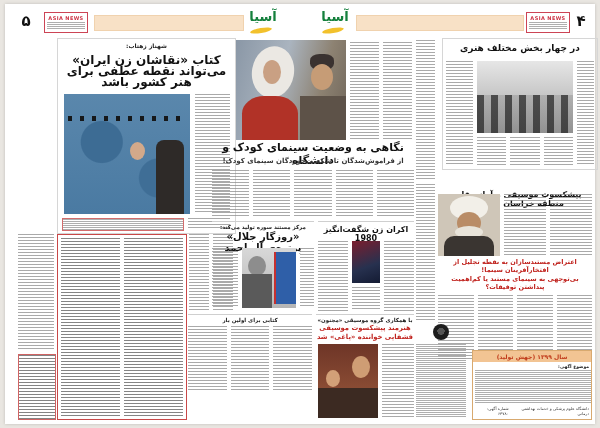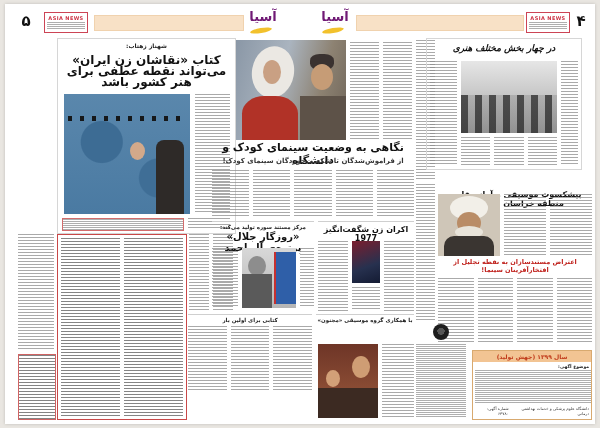--- a/index.html
+++ b/index.html
@@ -18,21 +18,21 @@
   .kicker{font-weight:bold;text-align:center;color:#222;}
   .redbox{border:1px solid #c84848;}
   .graybox{border:1px solid #d6d6d6;}
   .rule{background:#cfcfcf;height:1px;}
   
   .beige-bar{background:#f8e1c6;border:1px solid #f0d2ae;}
   .newsbox{border:1px solid #cc4455;background:#fff;text-align:center;padding-top:2px;box-sizing:border-box;}
   .newsbox .en{font-size:5px;font-weight:bold;color:#cc3344;letter-spacing:.4px;line-height:6px;}
   .newsbox .sub{height:8px;margin:1px 2px 0 2px;}
   .pagenum{font-size:15px;font-weight:bold;color:#111;text-align:center;}
-  .logo{font-size:13px;font-weight:bold;color:#701a75;text-align:center;line-height:18px;}
+  .logo{font-size:13px;font-weight:bold;color:#15803d;text-align:center;line-height:18px;}
   .logo .swoosh{position:absolute;left:4px;bottom:1px;width:22px;height:5px;background:#f2c12c;
                 border-radius:50%;transform:rotate(-10deg);}
   
   .photo{overflow:hidden;position:absolute;}
   .ad-header{background:#f2c493;color:#c03a1a;font-weight:bold;font-size:6px;text-align:center;line-height:11px;}
   .tiny{font-size:4px;color:#333;line-height:5px;}
 </style>
 </head>
 <body>
 
@@ -138,42 +138,43 @@
     <div class="abs" style="left:6px;top:8px;width:18px;height:20px;border-radius:50%;background:#8d8d8d;"></div>
     <div class="abs" style="left:0;top:26px;width:30px;height:34px;background:#5a5a5a;"></div>
     <div class="abs" style="left:32px;top:4px;width:20px;height:52px;background:#2f5fa8;border-left:2px solid #c53030;"></div>
   </div>
   <div class="abs tl" style="left:0;top:27px;width:26px;height:60px;"></div>
   <div class="abs tl" style="left:88px;top:27px;width:14px;height:60px;"></div>
 </div>
 
 <div class="abs" style="left:318px;top:221px;width:96px;height:93px;">
   <div class="rule" style="width:96px;"></div>
-  <div class="hl fa" style="font-size:8px;margin-top:3px;">اکران زن شگفت‌انگیز 1977</div>
+  <div class="hl fa" style="font-size:8px;margin-top:3px;">اکران زن شگفت‌انگیز 1980</div>
   <div class="photo" style="left:34px;top:20px;width:28px;height:42px;background:linear-gradient(160deg,#7a1e2e,#27314f 60%,#141b33);"></div>
   <div class="abs tl" style="left:0;top:20px;width:30px;height:70px;"></div>
   <div class="abs tl" style="left:66px;top:20px;width:30px;height:70px;"></div>
   <div class="abs tl" style="left:34px;top:66px;width:28px;height:24px;"></div>
 </div>
 
 <div class="abs" style="left:316px;top:314px;width:98px;height:104px;">
   <div class="rule" style="width:98px;"></div>
   <div class="kicker fa" style="font-size:5.5px;margin-top:2px;">با همکاری گروه موسیقی «مجنون»</div>
+  <div class="hl fa" style="font-size:6.8px;line-height:8.5px;margin-top:1px;color:#c0231e;">هنرمند پیشکسوت موسیقی قشقایی خواننده «یاغی» شد</div>
   <div class="photo" style="left:2px;top:30px;width:60px;height:74px;background:linear-gradient(#6e3527,#9c5a3c);">
     <div class="abs" style="left:8px;top:26px;width:14px;height:17px;border-radius:50%;background:#d2a078;"></div>
     <div class="abs" style="left:34px;top:12px;width:18px;height:22px;border-radius:50%;background:#cf9d74;"></div>
     <div class="abs" style="left:0;top:44px;width:60px;height:30px;background:#3c2a22;"></div>
   </div>
   <div class="abs tl" style="left:66px;top:30px;width:32px;height:74px;"></div>
 </div>
 
 <div class="abs tl" style="left:416px;top:40px;width:19px;height:140px;"></div>
 <div class="abs tl" style="left:416px;top:184px;width:19px;height:136px;"></div>
 
-<div class="abs graybox" style="left:426px;top:38px;width:154px;height:130px;font-style:italic;">
+<div class="abs graybox" style="left:442px;top:38px;width:154px;height:130px;">
   <div class="abs hl fa" style="left:0;top:4px;width:154px;font-size:9px;">در چهار بخش مختلف هنری</div>
   <div class="photo" style="left:34px;top:22px;width:96px;height:72px;background:linear-gradient(#e6e6e6,#c2c2c2 55%,#9a9a9a);">
     <div class="abs" style="left:0;top:34px;width:96px;height:38px;background:repeating-linear-gradient(90deg,rgba(45,45,45,.8) 0 7px,rgba(130,130,130,.35) 7px 14px);"></div>
   </div>
   <div class="abs tl" style="left:3px;top:22px;width:27px;height:104px;"></div>
   <div class="abs tl" style="left:134px;top:22px;width:17px;height:104px;"></div>
   <div class="cols abs" style="left:34px;top:98px;width:96px;height:28px;">
     <div class="tl"></div>
     <div class="tl"></div>
     <div class="tl"></div>
@@ -189,20 +190,21 @@
     <div class="abs" style="left:6px;top:42px;width:50px;height:20px;border-radius:10px 10px 0 0;background:#3a3531;"></div>
   </div>
   <div class="cols abs" style="left:66px;top:22px;width:88px;height:62px;">
     <div class="tl"></div>
     <div class="tl"></div>
   </div>
 </div>
 
 <div class="abs" style="left:438px;top:258px;width:154px;height:88px;">
   <div class="hl fa" style="font-size:6.5px;color:#c0231e;">اعتراض مستندسازان به نقطه تجلیل از افتخارآفرینان سینما!</div>
+  <div class="hl fa" style="font-size:6.5px;color:#c0231e;margin-top:1px;">بی‌توجهی به سینمای مستند یا کم‌اهمیت پنداشتن توفیقات؟</div>
   <div class="cols" style="margin-top:4px;height:64px;">
     <div class="tl"></div>
     <div class="tl"></div>
     <div class="tl"></div>
     <div class="tl"></div>
   </div>
 </div>
 
 <div class="abs" style="left:416px;top:324px;width:50px;height:96px;">
   <div class="abs" style="left:17px;top:0;width:16px;height:16px;border-radius:50%;background:radial-gradient(circle at 50% 45%, #555 0 30%, #1d1d1d 31%);"></div>

